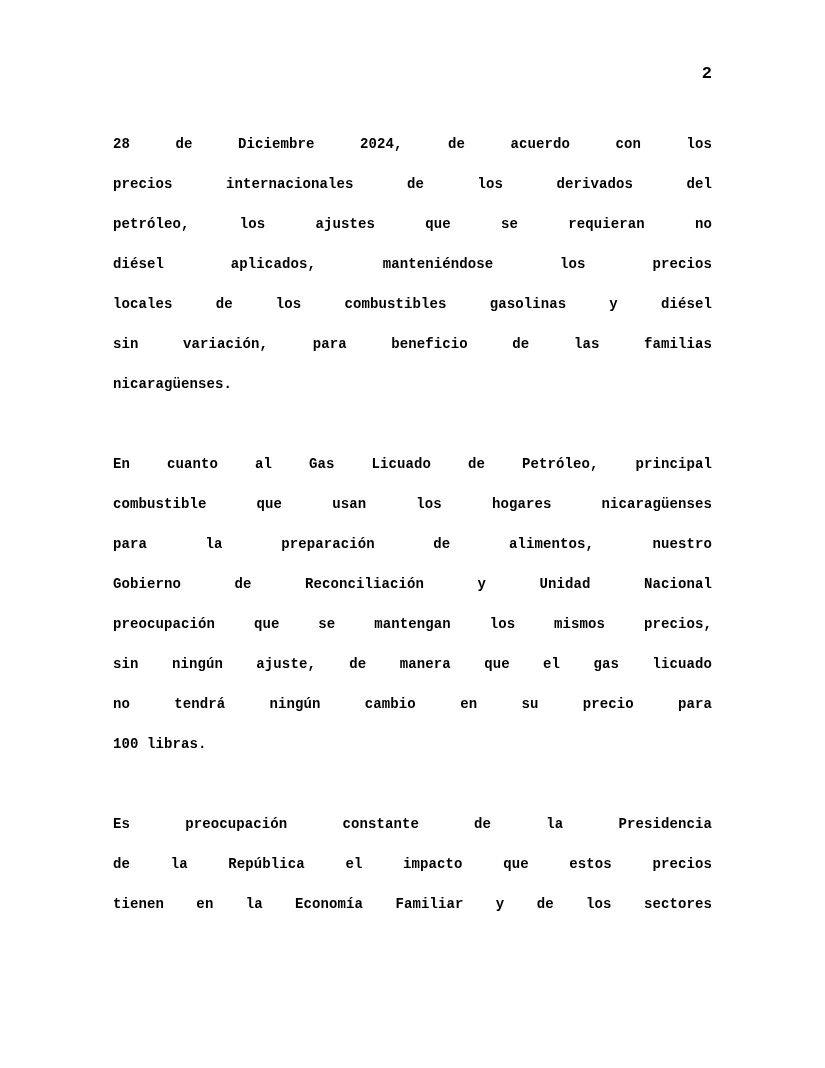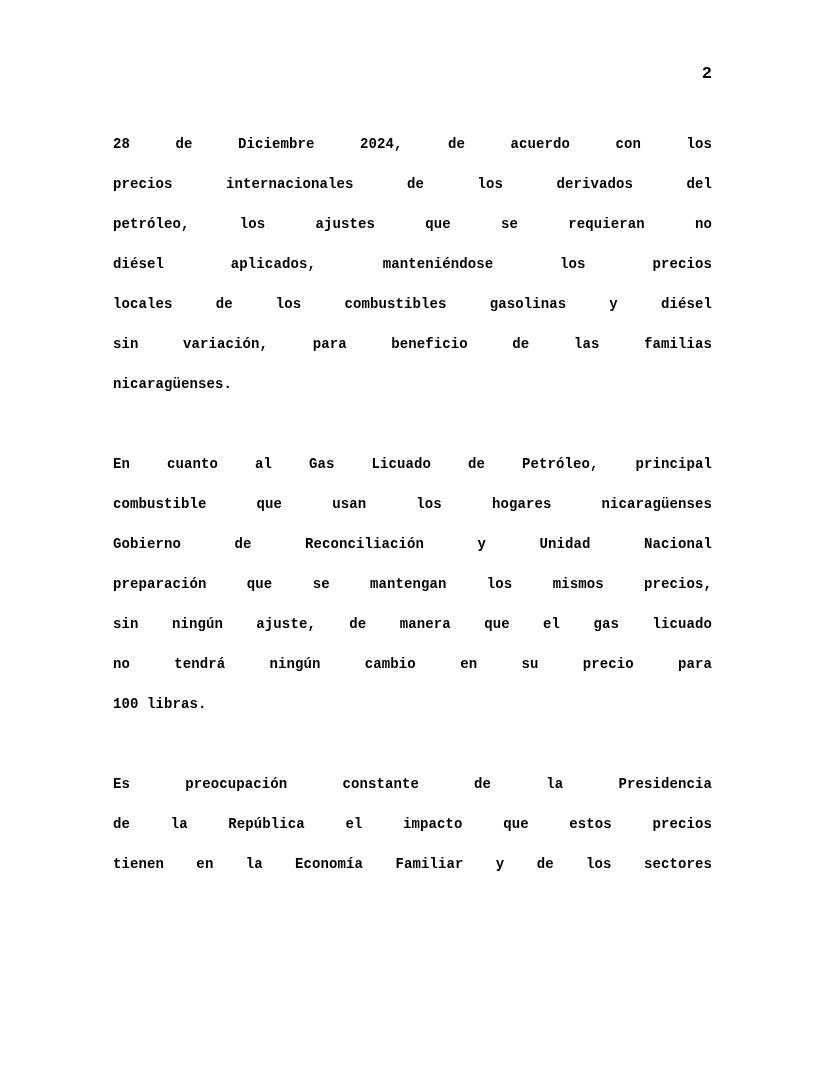--- a/index.html
+++ b/index.html
@@ -78,22 +78,23 @@
       <span class="line">petróleo, los ajustes que se requieran no</span>
       <span class="line">diésel aplicados, manteniéndose los precios</span>
       <span class="line">locales de los combustibles gasolinas y diésel</span>
       <span class="line">sin variación, para beneficio de las familias</span>
       <span class="line last">nicaragüenses.</span>
     </p>
 
     <p class="para">
       <span class="line">En cuanto al Gas Licuado de Petróleo, principal</span>
       <span class="line">combustible que usan los hogares nicaragüenses</span>
+      <span class="line">para la preparación de alimentos, nuestro</span>
       <span class="line">Gobierno de Reconciliación y Unidad Nacional</span>
-      <span class="line">preparación que se mantengan los mismos precios,</span>
+      <span class="line">preocupación que se mantengan los mismos precios,</span>
       <span class="line">sin ningún ajuste, de manera que el gas licuado</span>
       <span class="line">no tendrá ningún cambio en su precio para</span>
       <span class="line last">100 libras.</span>
     </p>
 
     <p class="para">
       <span class="line">Es preocupación constante de la Presidencia</span>
       <span class="line">de la República el impacto que estos precios</span>
       <span class="line">tienen en la Economía Familiar y de los sectores</span>
     </p>

